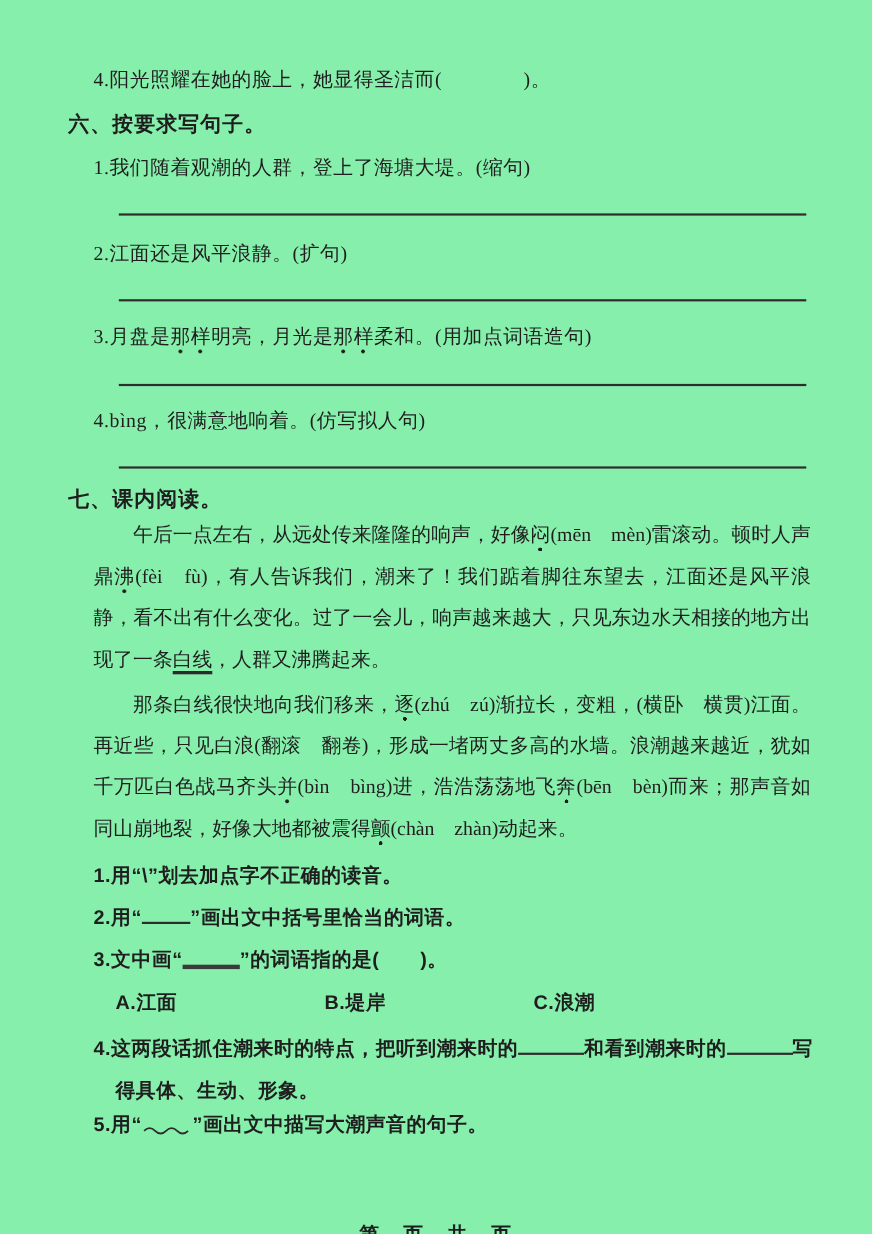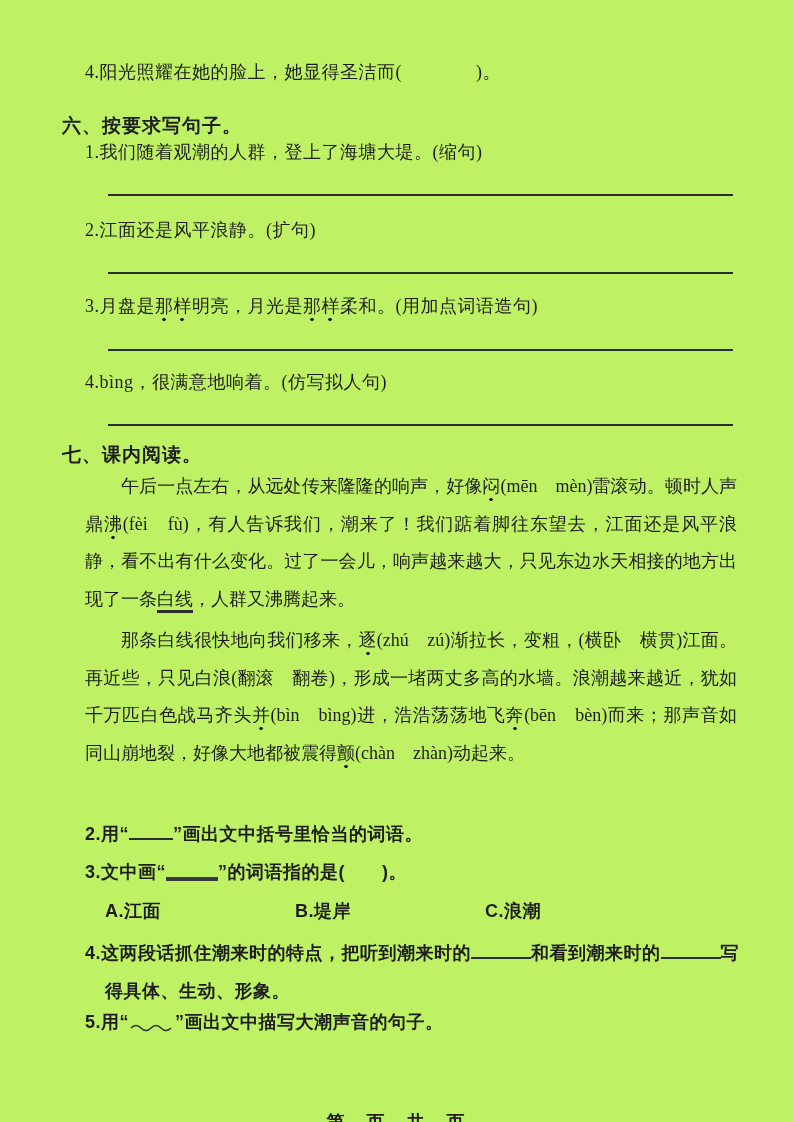--- a/index.html
+++ b/index.html
@@ -1,18 +1,18 @@
 <!DOCTYPE html>
 <html><head>
 <meta charset="utf-8">
 <style>
   * { margin:0; padding:0; box-sizing:border-box; }
   html,body { background:#ffffff; }
   .page {
-    position:relative; width:793px; height:1122px; background:#bef264;
+    position:relative; width:793px; height:1122px; background:#86efac;
     color:#1e1e1e; font-family:"Liberation Serif", serif; overflow:hidden;
   }
   .abs { position:absolute; }
   .sec-title {
     left:62px; font-size:19px; line-height:28px; font-weight:700;
     font-family:"Liberation Sans", sans-serif; letter-spacing:1px;
   }
   .item {
     left:85px; right:52px; font-size:18px; line-height:28px; font-weight:500;
     letter-spacing:0.5px;
@@ -62,21 +62,21 @@
 </style>
 </head>
 <body>
 
 <div class="page">
 
   <div class="abs item" style="top:58px">
     <span>4.</span><span>阳光照耀在她的脸上，她显得圣洁而(　　　　)。</span>
   </div>
 
-  <div class="abs sec-title" style="top:112px">六、按要求写句子。</div>
+  <div class="abs sec-title" style="top:100px">六、按要求写句子。</div>
 
   <div class="abs item" style="top:138px">
     <span>1.</span><span>我们随着观潮的人群，登上了海塘大堤。(缩句)</span>
   </div>
   <div class="rule" style="top:194px"></div>
 
   <div class="abs item" style="top:216px">
     <span>2.</span><span>江面还是风平浪静。(扩句)</span>
   </div>
   <div class="rule" style="top:272px"></div>
@@ -94,20 +94,23 @@
   <div class="abs sec-title" style="top:441px">七、课内阅读。</div>
 
   <div class="abs para" style="top:622px">
     <span>那条白线很快地向我们移来，</span><span class="em-dot">逐</span><span>(zhú　zú)渐拉长，变粗，(横卧　横贯)江面。再近些，只见白浪(翻滚　翻卷)，形成一堵两丈多高的水墙。浪潮越来越近，犹如千万匹白色战马齐头</span><span class="em-dot">并</span><span>(bìn　bìng)进，浩浩荡荡地飞</span><span class="em-dot">奔</span><span>(bēn　bèn)而来；那声音如同山崩地裂，好像大地都被震得</span><span class="em-dot">颤</span><span>(chàn　zhàn)动起来。</span>
   </div>
 
   <div class="abs para" style="top:468px">
     <span>午后一点左右，从远处传来隆隆的响声，好像</span><span class="em-dot">闷</span><span>(mēn　mèn)雷滚动。顿时人声鼎</span><span class="em-dot">沸</span><span>(fèi　fù)，有人告诉我们，潮来了！我们踮着脚往东望去，江面还是风平浪静，看不出有什么变化。过了一会儿，响声越来越大，只见东边水天相接的地方出现了一条</span><span class="u-thick">白线</span><span>，人群又沸腾起来。</span>
   </div>
 
+  <div class="abs q" style="top:782px">
+    <span>1.</span><span>用“\”划去加点字不正确的读音。</span>
+  </div>
 
   <div class="abs q" style="top:820px">
     <span>2.</span><span>用“</span><span class="blank"></span><span>”画出文中括号里恰当的词语。</span>
   </div>
 
   <div class="abs q" style="top:858px">
     <span>3.</span><span>文中画“</span><span class="blank-thick"></span><span>”的词语指的是(　　)。</span>
   </div>
 
   <div class="abs options" style="top:897px">

